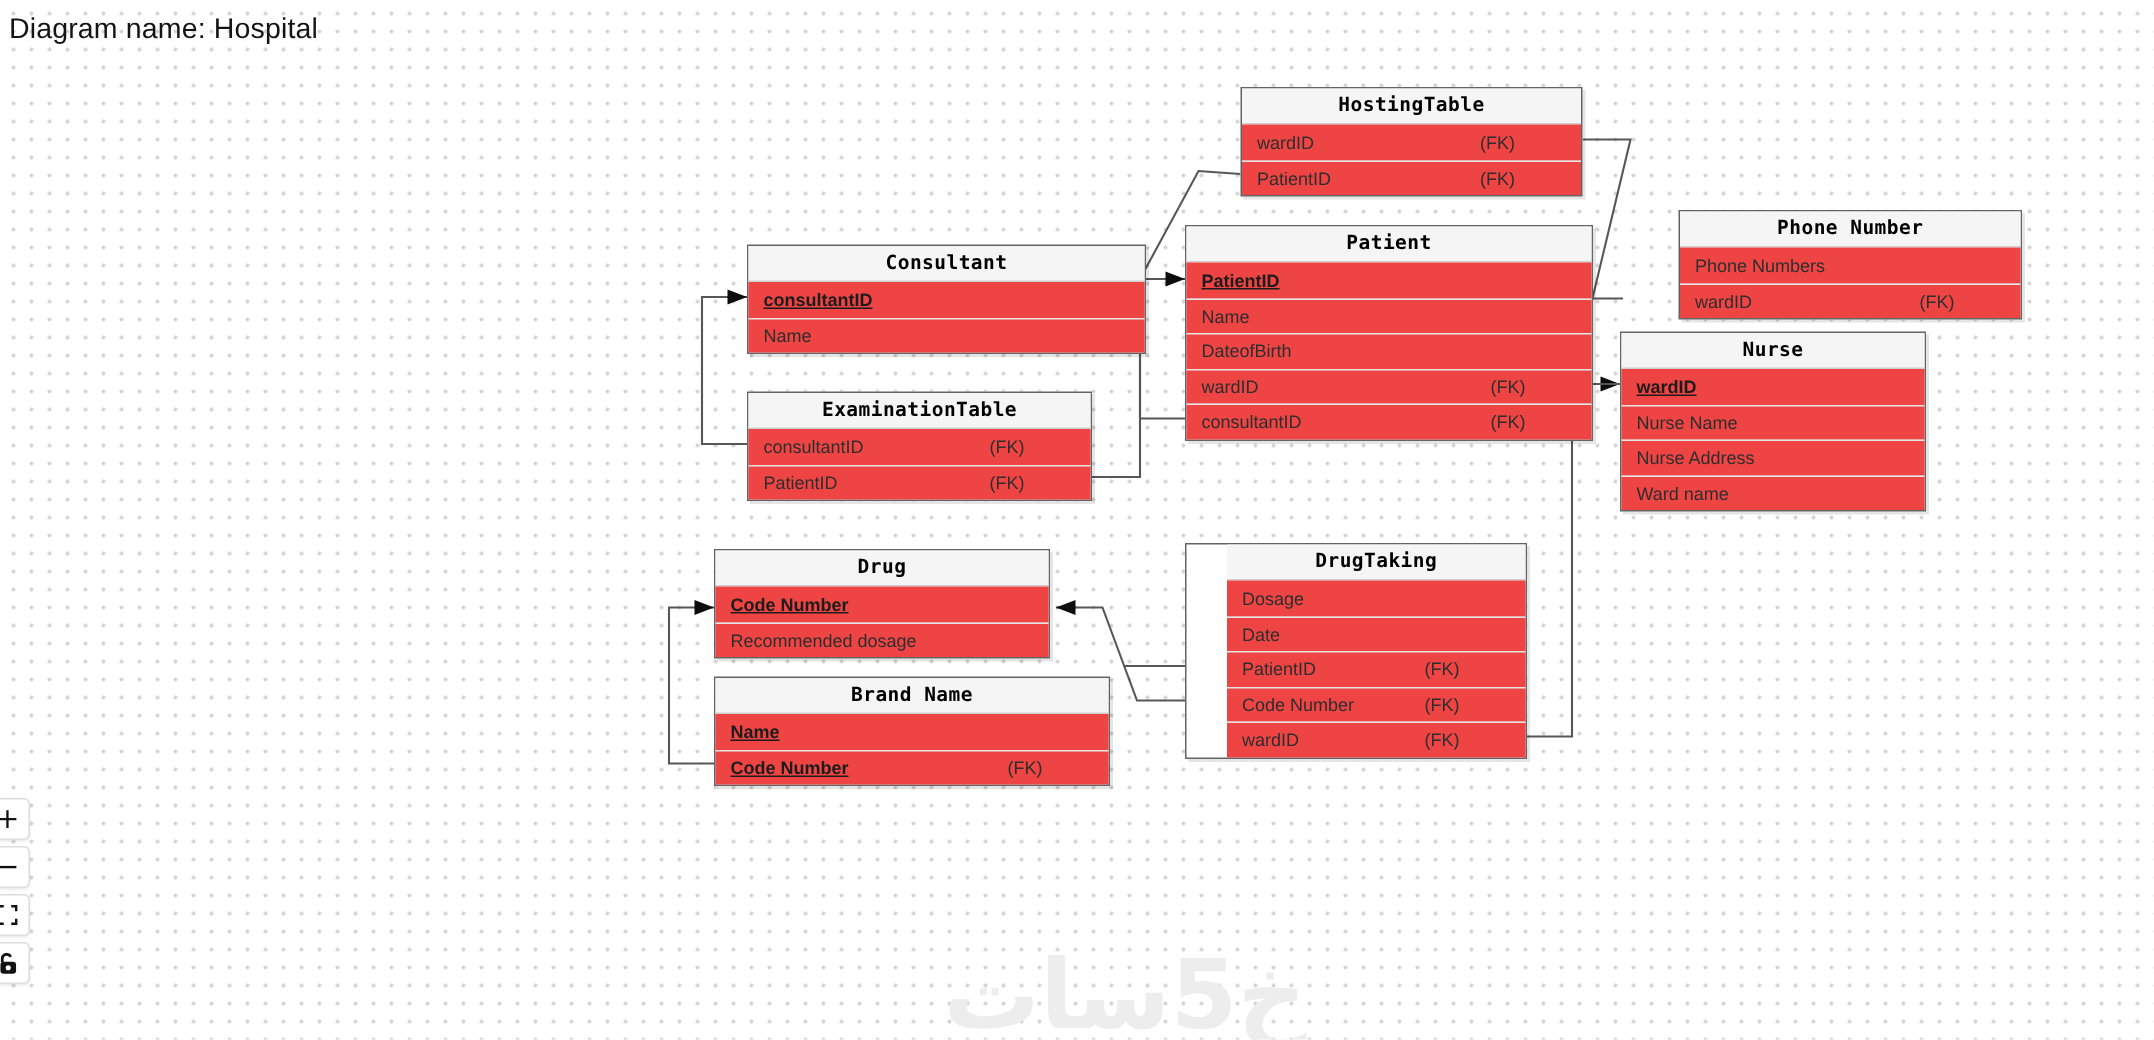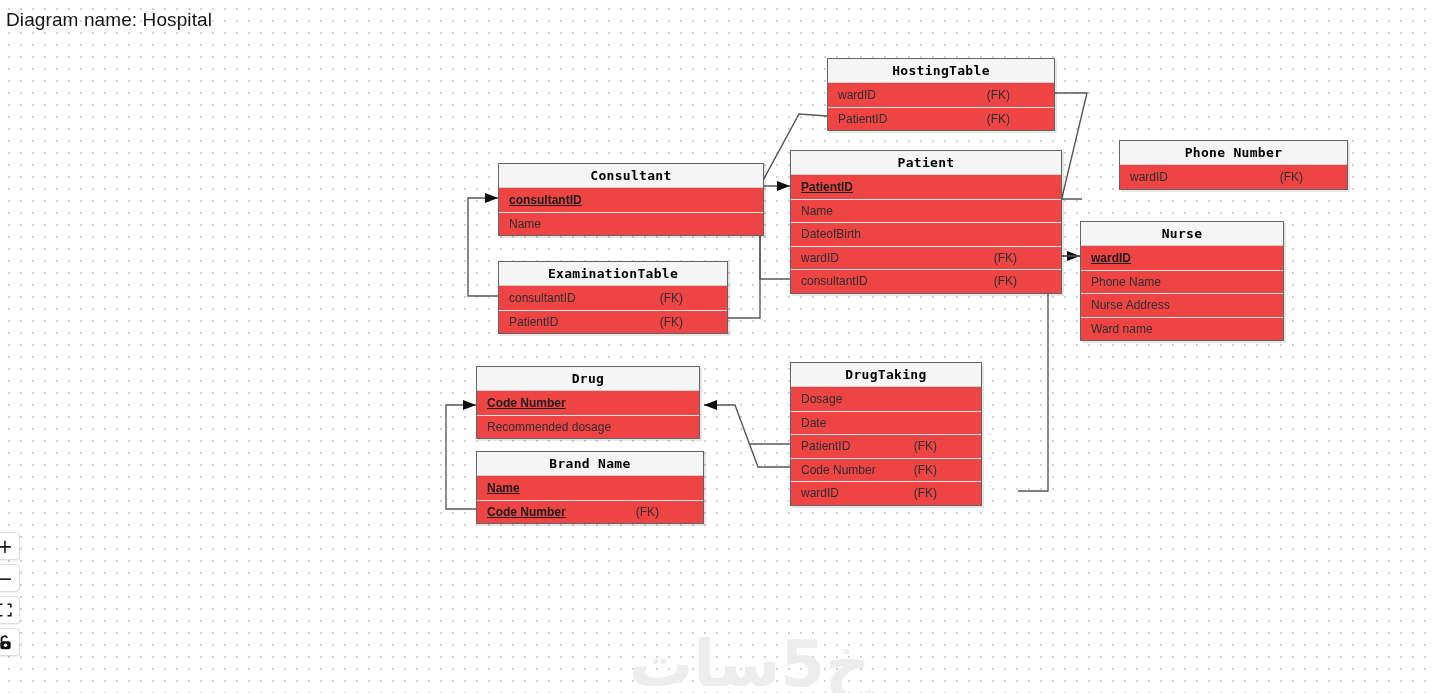--- a/index.html
+++ b/index.html
@@ -139,59 +139,62 @@
           <span class="fk">(FK)</span>
         </div>
         <div class="field">
           <span class="fname">consultantID</span>
           <span class="fk">(FK)</span>
         </div>
       </div>
       <div class="entity" style="left: 1082px; top: 140px; width: 229px; margin-left: 37px;">
         <div class="entity-header">Phone Number</div>
         <div class="field">
+          <span class="fname">Phone Numbers</span>
+        </div>
+        <div class="field">
           <span class="fname">wardID</span>
           <span class="fk">(FK)</span>
         </div>
       </div>
       <div class="entity" style="left: 1080px; top: 221px; width: 204px;">
         <div class="entity-header">Nurse</div>
         <div class="field">
           <span class="fname pk">wardID</span>
         </div>
         <div class="field">
-          <span class="fname">Phone Name</span>
+          <span class="fname">Nurse Name</span>
         </div>
         <div class="field">
           <span class="fname">Nurse Address</span>
         </div>
         <div class="field">
           <span class="fname">Ward name</span>
         </div>
       </div>
       <div class="entity" style="left: 476px; top: 366px; width: 224px;">
         <div class="entity-header">Drug</div>
         <div class="field">
           <span class="fname pk">Code Number</span>
         </div>
         <div class="field">
           <span class="fname">Recommended dosage</span>
         </div>
       </div>
-      <div class="entity" style="left: 476px; top: 451px; width: 228px;">
+      <div class="entity" style="left: 476px; top: 451px; width: 264px;">
         <div class="entity-header">Brand Name</div>
         <div class="field">
           <span class="fname pk">Name</span>
         </div>
         <div class="field">
           <span class="fname pk">Code Number</span>
           <span class="fk">(FK)</span>
         </div>
       </div>
-      <div class="entity" style="left: 790px; top: 362px; width: 192px;">
+      <div class="entity" style="left: 790px; top: 362px; width: 228px; padding-left: 27px;">
         <div class="entity-header">DrugTaking</div>
         <div class="field">
           <span class="fname">Dosage</span>
         </div>
         <div class="field">
           <span class="fname">Date</span>
         </div>
         <div class="field">
           <span class="fname">PatientID</span>
           <span class="fk">(FK)</span>

